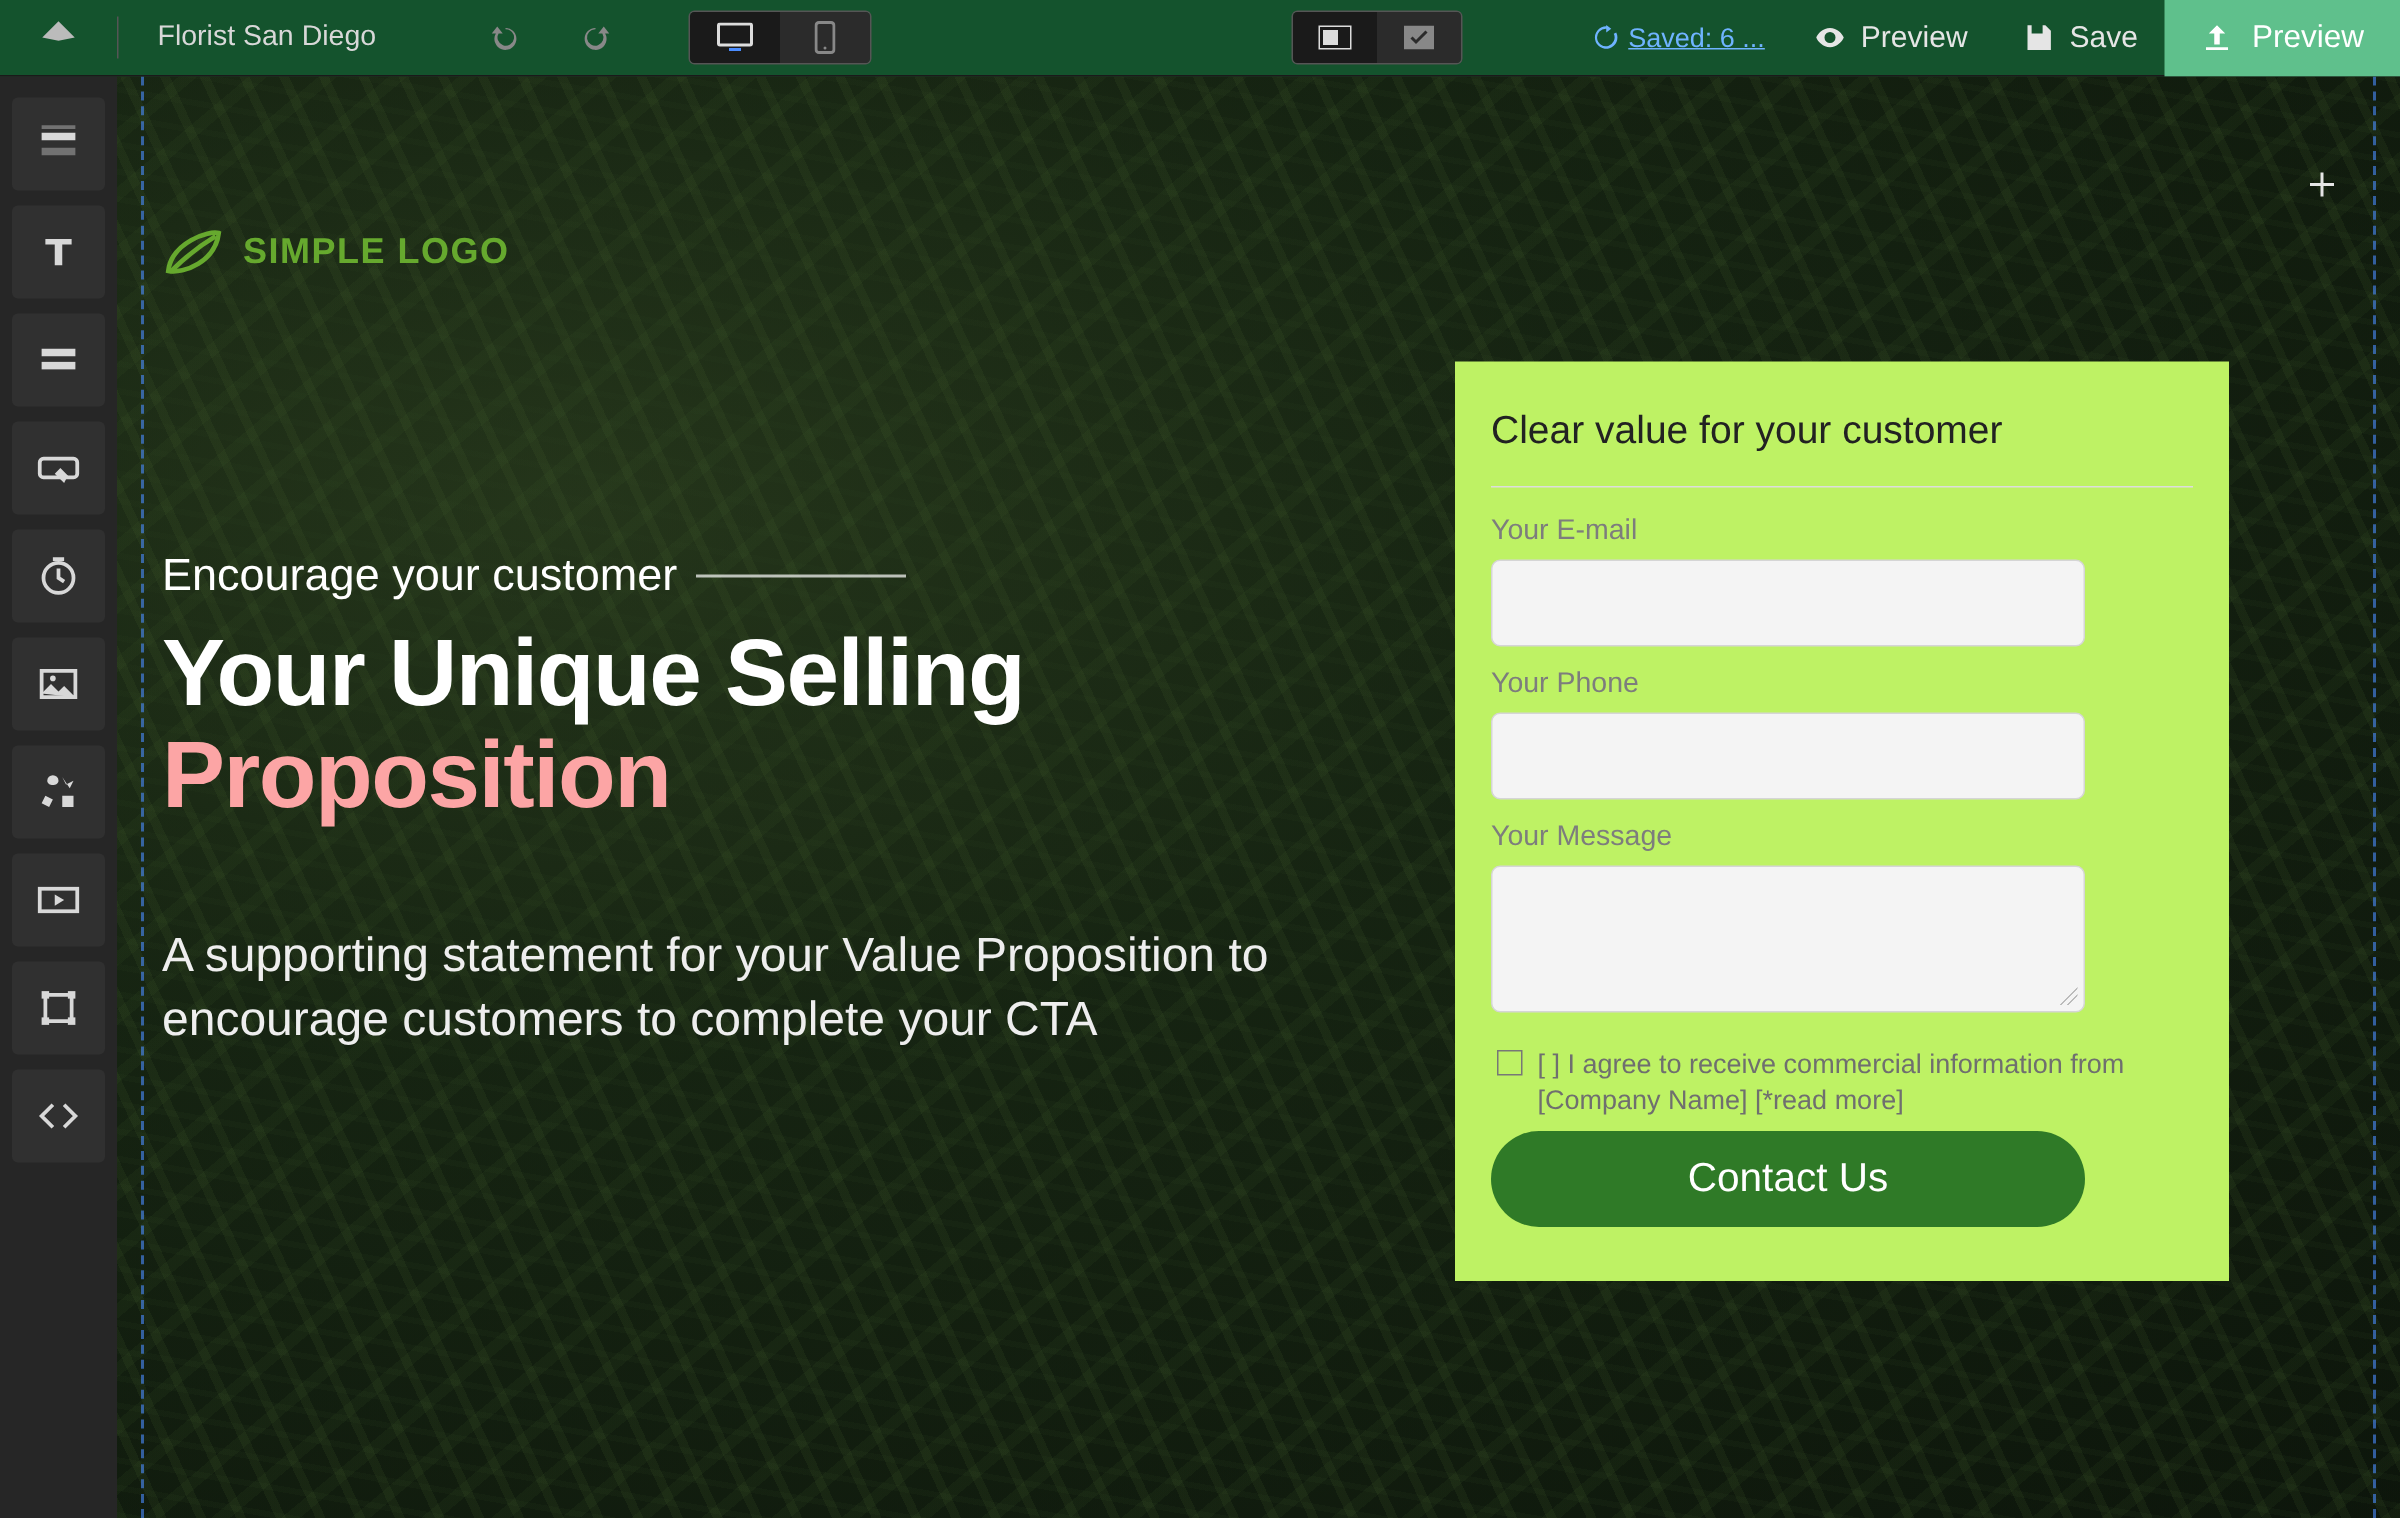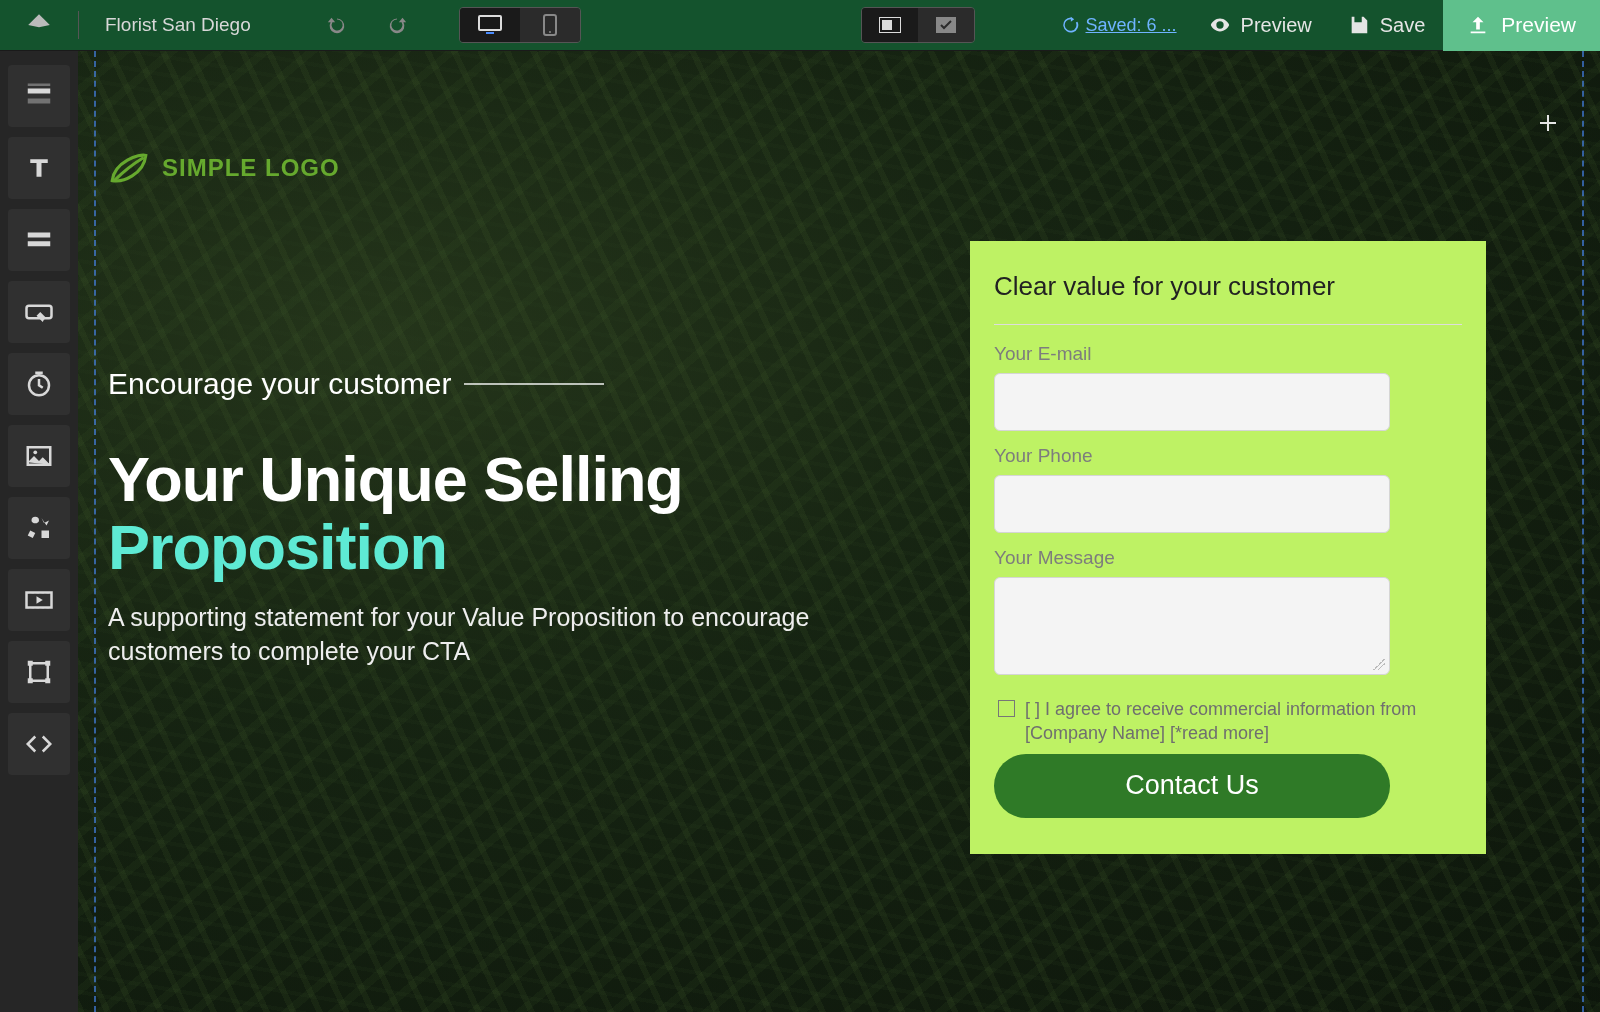--- a/index.html
+++ b/index.html
@@ -125,29 +125,29 @@
   .eyebrow-row {
     position:absolute; top:316px; left:30px; display:flex; align-items:center;
     gap:12px;
   }
   .eyebrow {
     color:#fff; font-size:30px; font-weight:400;
   }
   .eyebrow-rule { width:140px; height:2px; background:rgba(255,255,255,.7); }
 
   .headline {
-    position:absolute; top:394px; left:30px; width:760px;
+    position:absolute; top:364px; left:30px; width:760px;
     font-size:63px; line-height:1.08; font-weight:800; color:#fff;
     letter-spacing:-1px;
   }
-  .headline .accent { color:#5eead4; }
+  .headline .accent { color:#fca5a5; }
 
   .subcopy {
-    position:absolute; top:550px; left:30px; width:740px;
-    color:#eee; font-size:25px; line-height:1.35; font-weight:400;
+    position:absolute; top:564px; left:30px; width:740px;
+    color:#eee; font-size:32px; line-height:1.35; font-weight:400;
   }
 
   
   .card {
     position:absolute; top:190px; left:892px; width:516px;
     background:#bef264; color:#333;
     padding:30px 24px 36px;
   }
   .card-title {
     font-size:26px; color:#222; font-weight:500;

